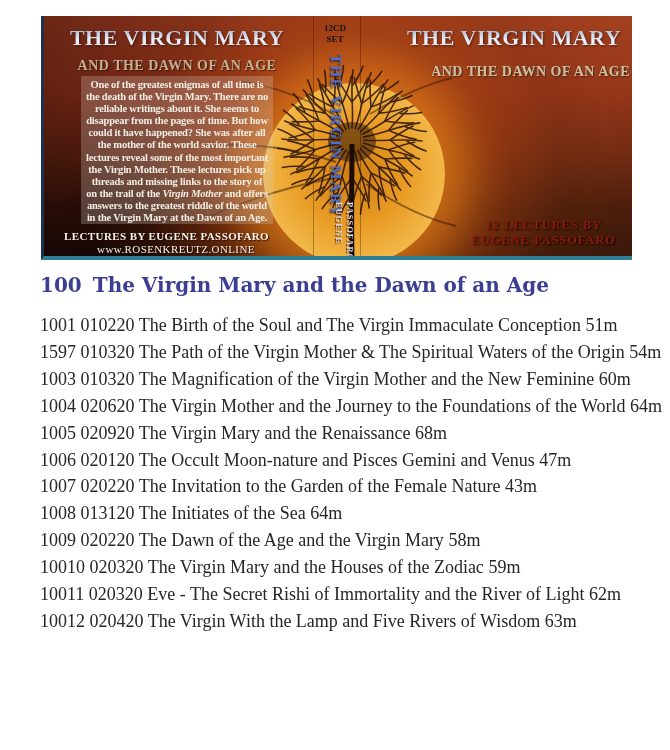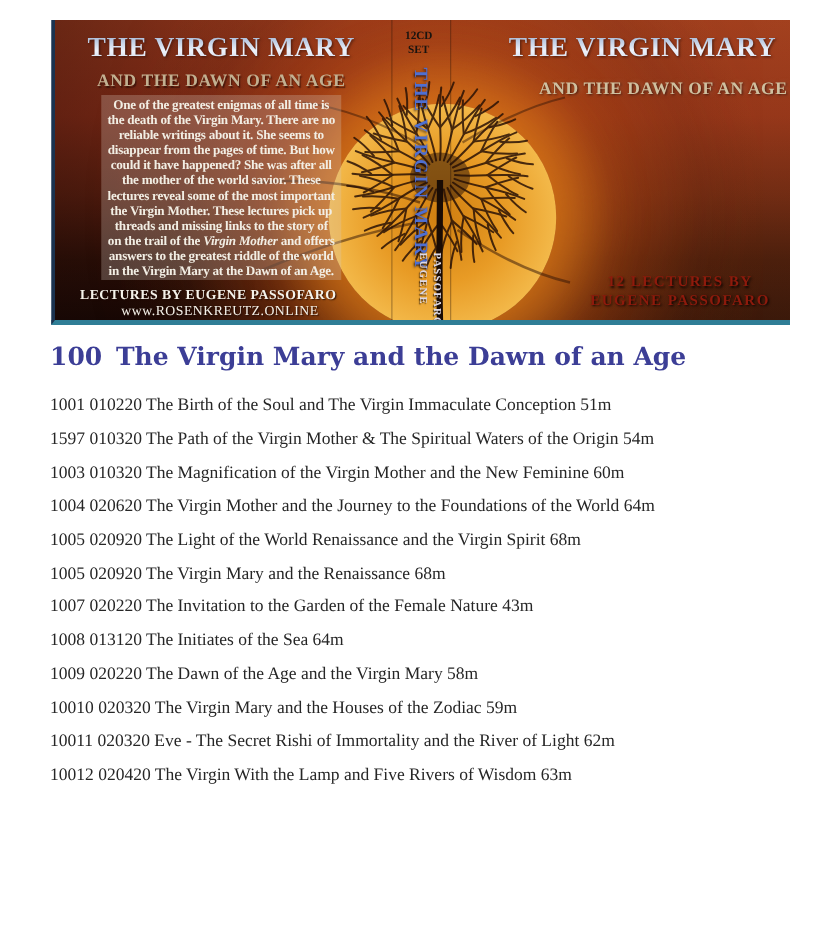--- a/index.html
+++ b/index.html
@@ -59,21 +59,21 @@
 
   .front-credit{position:absolute;left:414px;top:202px;width:172px;text-align:center;
        font-size:12px;line-height:15px;font-weight:bold;letter-spacing:1.2px;
        color:#8e1a0c;text-shadow:1px 1px 2px rgba(0,0,0,0.9);}
 
   
   .heading{position:absolute;left:40px;top:273px;font-family:"DejaVu Serif", serif;
        font-size:20px;font-weight:bold;color:#3c3e96;white-space:nowrap;}
   .heading .num{margin-right:11px;}
   .tracks{position:absolute;left:40px;top:312px;font-family:"Liberation Serif", serif;
-       font-size:14px;color:#262626;}
+       font-size:18px;color:#262626;}
   .track{line-height:26.9px;white-space:nowrap;}
 </style>
 </head>
 <body>
 
 <div class="page">
 
   <div class="cover">
     <div class="sun"></div>
 
@@ -200,34 +200,34 @@
         <span>60m</span>
       </div>
 
       <div class="track">
         <span>1004</span>
         <span>020620</span>
         <span>The Virgin Mother and the Journey to the Foundations of the World</span>
         <span>64m</span>
       </div>
 
-      <div class="track">
-        <span>1005</span>
-        <span>020920</span>
-        <span>The Light of the World Renaissance and the Virgin Spirit</span>
-        <span>68m</span>
-      </div>
 
       <div class="track">
         <span>1005</span>
         <span>020920</span>
         <span>The Virgin Mary and the Renaissance</span>
         <span>68m</span>
       </div>
 
+      <div class="track">
+        <span>1006</span>
+        <span>020120</span>
+        <span>The Occult Moon-nature and Pisces Gemini and Venus</span>
+        <span>47m</span>
+      </div>
 
       <div class="track">
         <span>1007</span>
         <span>020220</span>
         <span>The Invitation to the Garden of the Female Nature</span>
         <span>43m</span>
       </div>
 
       <div class="track">
         <span>1008</span>

